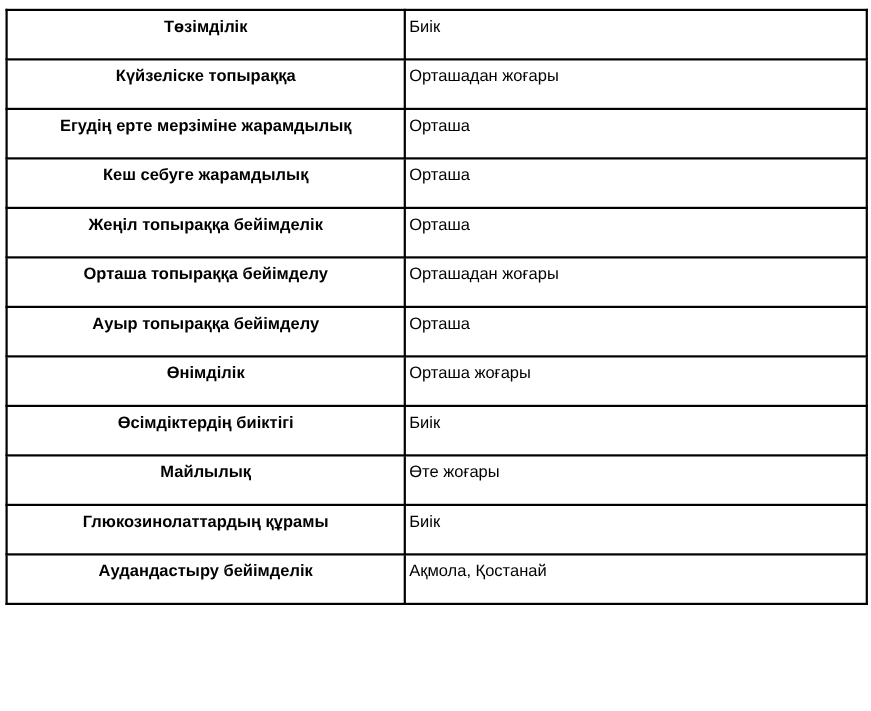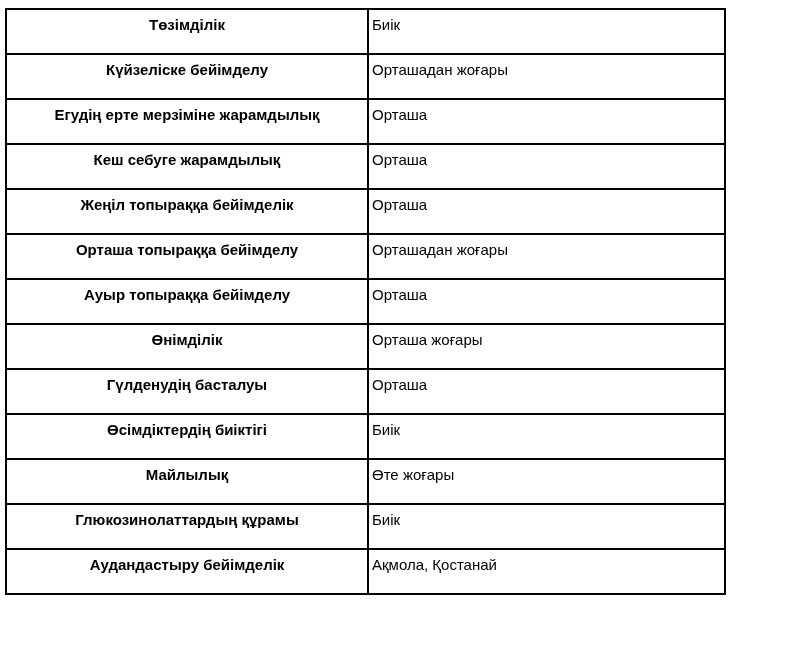--- a/index.html
+++ b/index.html
@@ -10,21 +10,21 @@
     background: #ffffff;
     font-family: "Liberation Sans", "DejaVu Sans", sans-serif;
     color: #000000;
   }
   table.char-table {
     border-collapse: collapse;
     table-layout: fixed;
     position: absolute;
     left: 5px;
     top: 8px;
-    width: 721px;
+    width: 784px;
   }
   table.char-table td {
     border: 2px solid #000000;
     height: 45px;
     box-sizing: border-box;
     vertical-align: top;
     font-size: 15px;
     line-height: 19px;
     overflow: hidden;
   }
@@ -43,21 +43,21 @@
 </head>
 <body>
 
 <table class="char-table">
   <tbody>
     <tr>
       <td class="name-cell">Төзімділік</td>
       <td class="value-cell">Биік</td>
     </tr>
     <tr>
-      <td class="name-cell">Күйзеліске бейімделу</td>
+      <td class="name-cell">Күйзеліске топыраққа</td>
       <td class="value-cell">Орташадан жоғары</td>
     </tr>
     <tr>
       <td class="name-cell">Егудің ерте мерзіміне жарамдылық</td>
       <td class="value-cell">Орташа</td>
     </tr>
     <tr>
       <td class="name-cell">Кеш себуге жарамдылық</td>
       <td class="value-cell">Орташа</td>
     </tr>
@@ -71,24 +71,20 @@
     </tr>
     <tr>
       <td class="name-cell">Ауыр топыраққа бейімделу</td>
       <td class="value-cell">Орташа</td>
     </tr>
     <tr>
       <td class="name-cell">Өнімділік</td>
       <td class="value-cell">Орташа жоғары</td>
     </tr>
     <tr>
-      <td class="name-cell">Гүлденудің басталуы</td>
-      <td class="value-cell">Орташа</td>
-    </tr>
-    <tr>
       <td class="name-cell">Өсімдіктердің биіктігі</td>
       <td class="value-cell">Биік</td>
     </tr>
     <tr>
       <td class="name-cell">Майлылық</td>
       <td class="value-cell">Өте жоғары</td>
     </tr>
     <tr>
       <td class="name-cell">Глюкозинолаттардың құрамы</td>
       <td class="value-cell">Биік</td>

